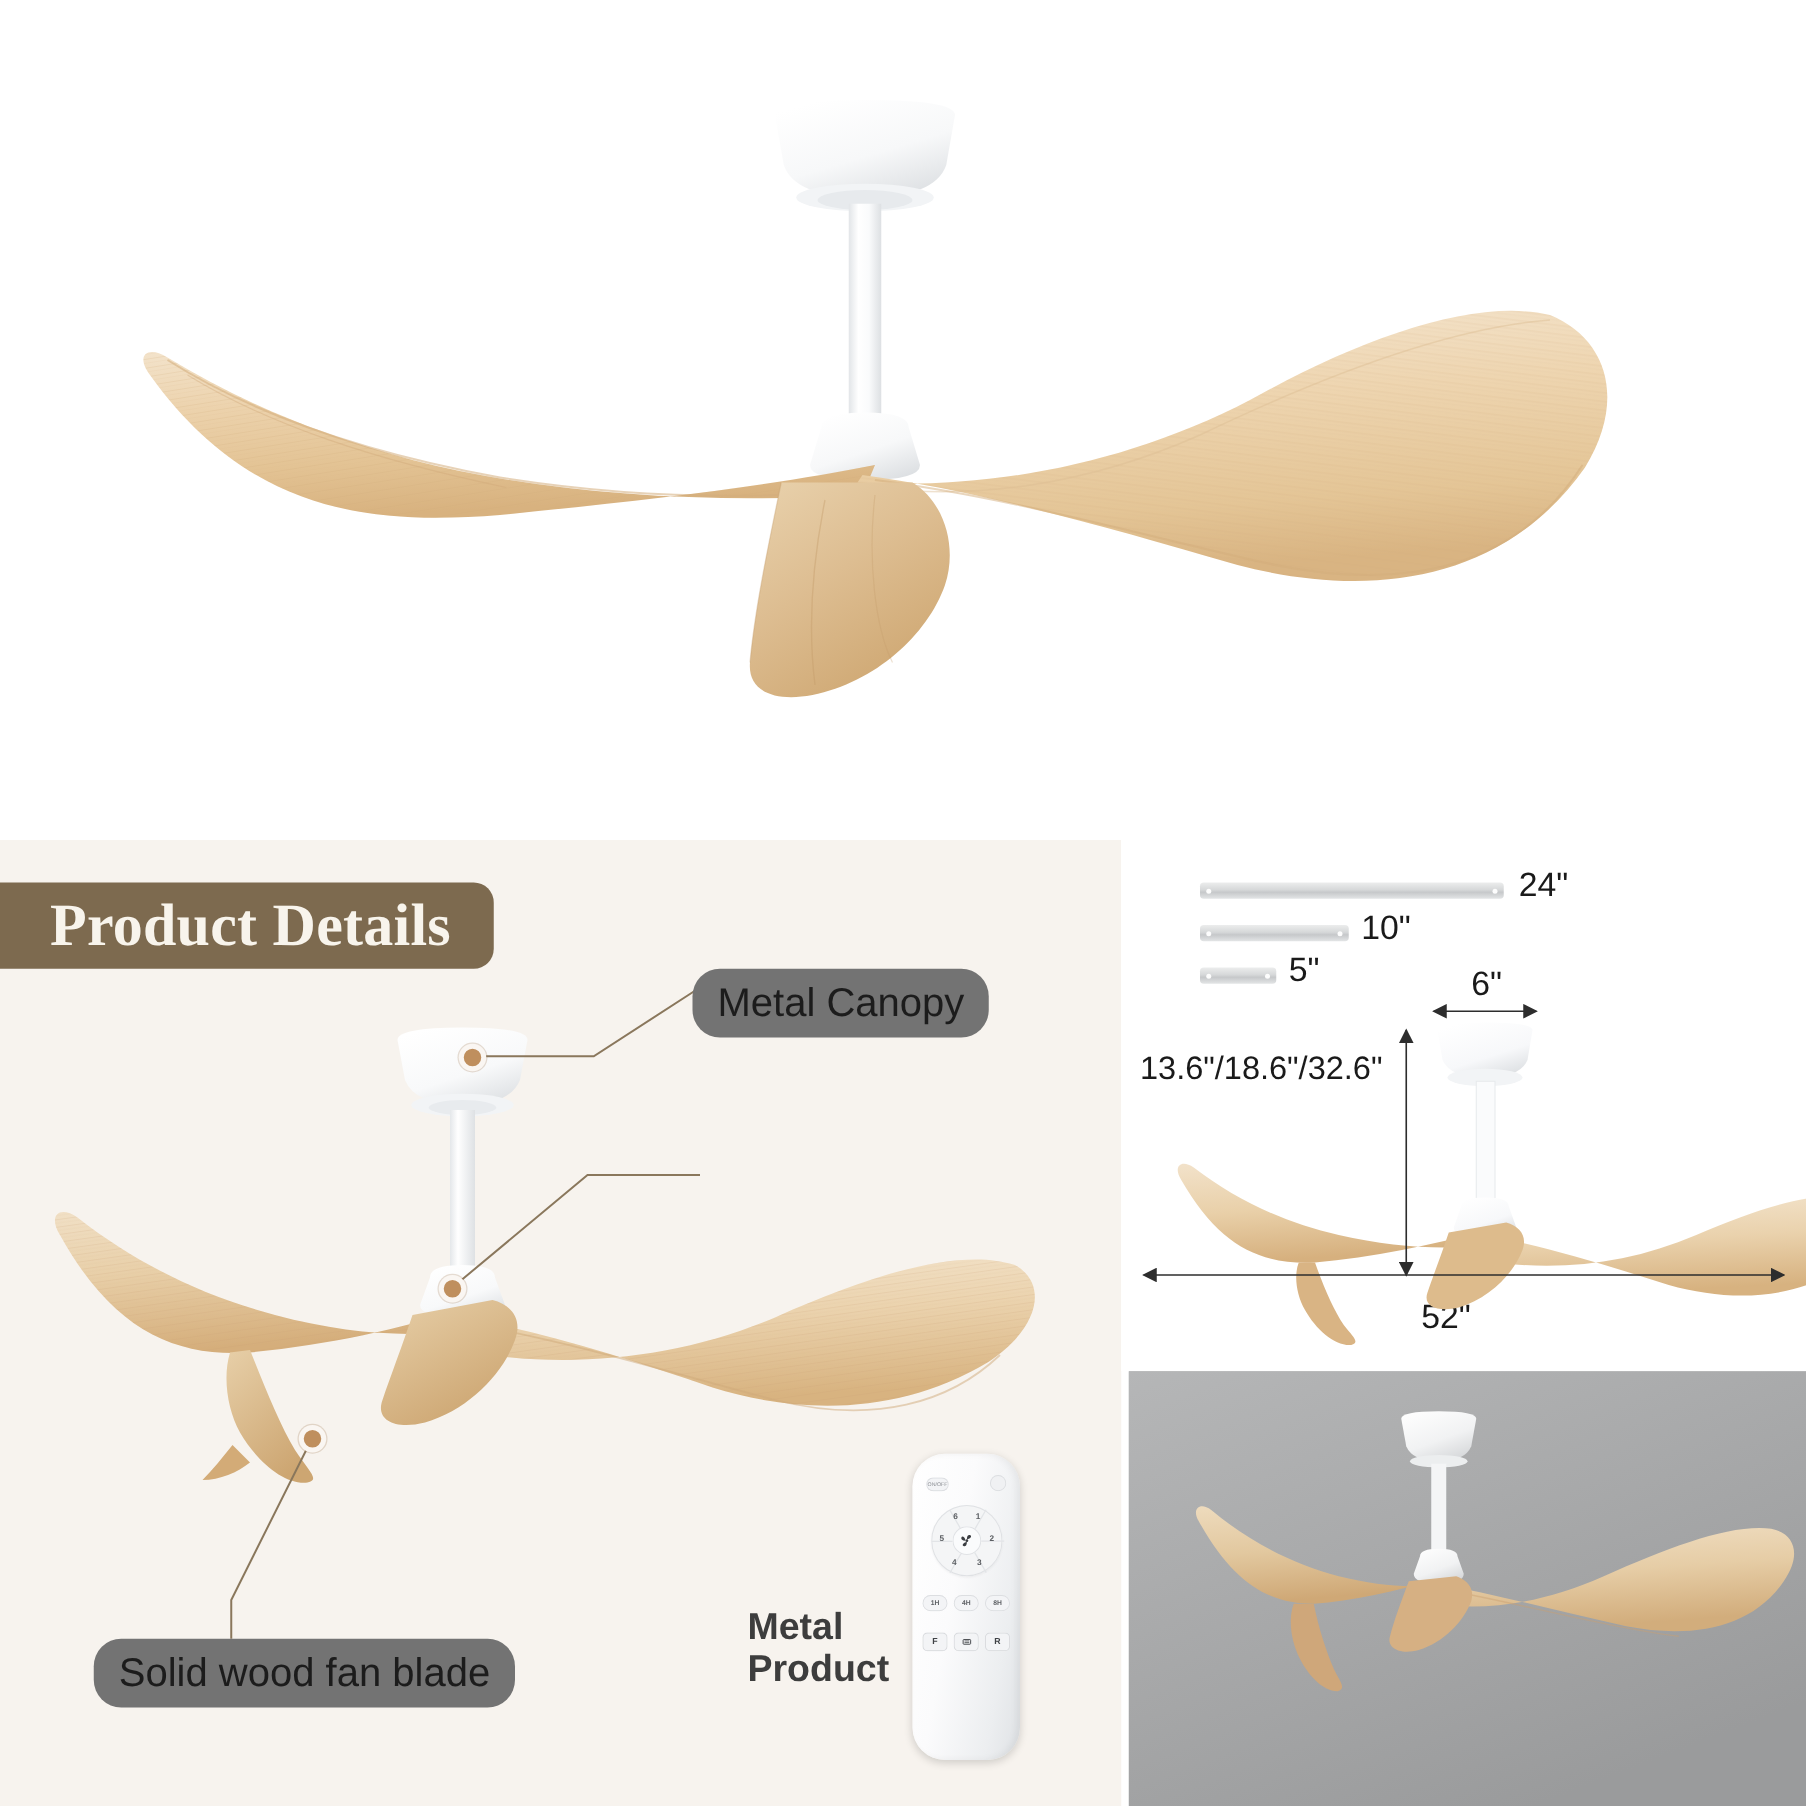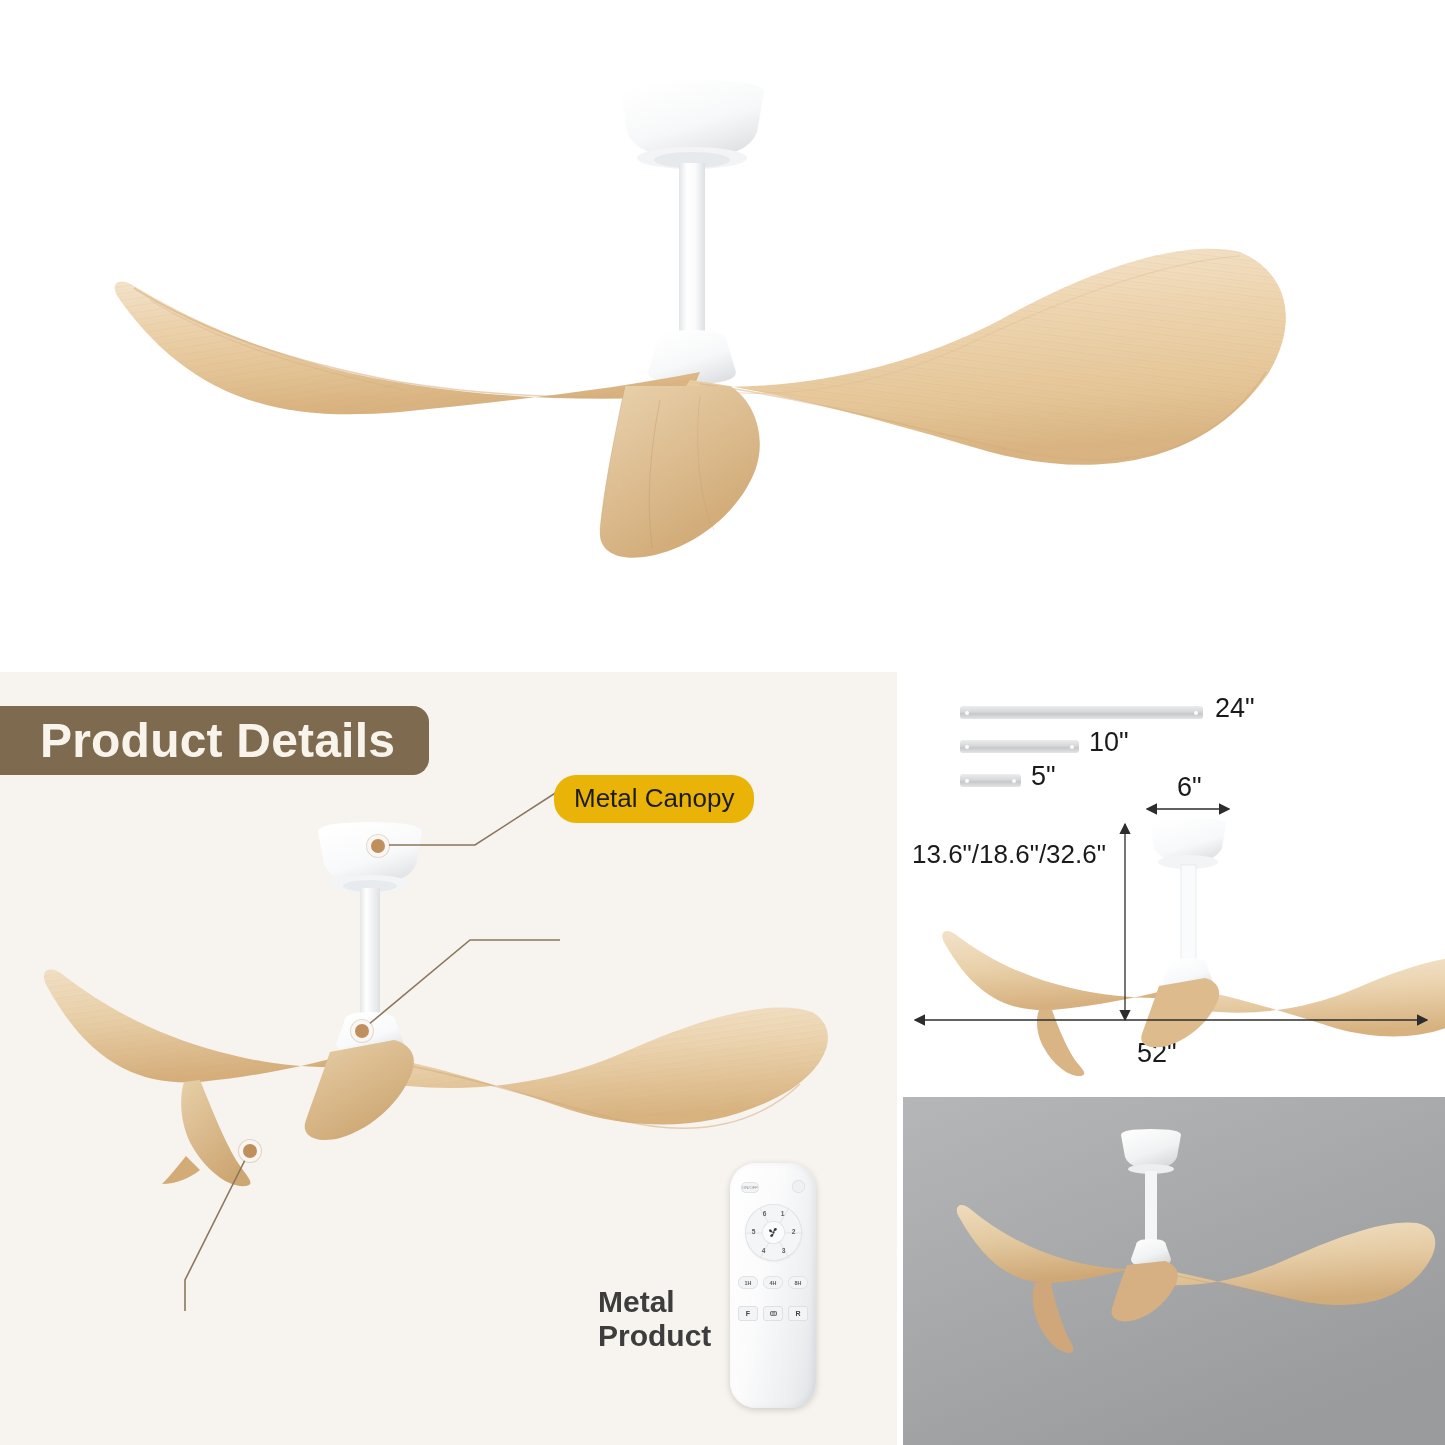--- a/index.html
+++ b/index.html
@@ -28,35 +28,35 @@
     position:absolute; left:903px; top:1097px; width:542px; height:348px;
     background:#a9aaab; overflow:hidden;
   }
 
   
   .title-badge {
     position:absolute; left:0; top:706px;
     height:69px; padding:0 34px 0 40px;
     background:#7d6a4f;
     border-radius:0 16px 16px 0;
-    display:flex; align-items:center;
+    display:flex; align-items:center;font-family:Liberation Serif, serif;
   }
   .title-badge span {
     color:#f8f4ec; font-size:48px; font-weight:700; letter-spacing:.2px;
     line-height:1;
   }
 
   
   .pill {
     position:absolute;
-    background:#eab308;
+    background:#737373;
     border-radius:22px;
     padding:9px 20px;
     color:#1c1c1c;
-    font-size:26px;
+    font-size:32px;
     white-space:nowrap;
     line-height:1.15;
   }
   #pill-canopy { left:554px; top:775px; }
   #pill-motor  { left:554px; top:925px; }
   #pill-blade  { left:75px;  top:1311px; }
 
   
   .dot {
     position:absolute; width:22px; height:22px; border-radius:50%;
@@ -330,20 +330,21 @@
     <div class="title-badge" style="top:34px;">
       <span>Product Details</span>
     </div>
 
     <div class="dot" style="left:367px; top:163px;"></div>
     <div class="dot" style="left:351px; top:348px;"></div>
     <div class="dot" style="left:239px; top:468px;"></div>
   </div>
 
   <div class="pill" id="pill-canopy">Metal Canopy</div>
+  <div class="pill" id="pill-blade">Solid wood fan blade</div>
 
   <div class="remote-wrap">
     <div class="remote-body">
       <div class="r-onoff">ON/OFF</div>
       <div class="r-led"></div>
 
       <div class="dial">
         <div class="seg-line" style="transform:rotate(30deg);"></div>
         <div class="seg-line" style="transform:rotate(90deg);"></div>
         <div class="seg-line" style="transform:rotate(150deg);"></div>

